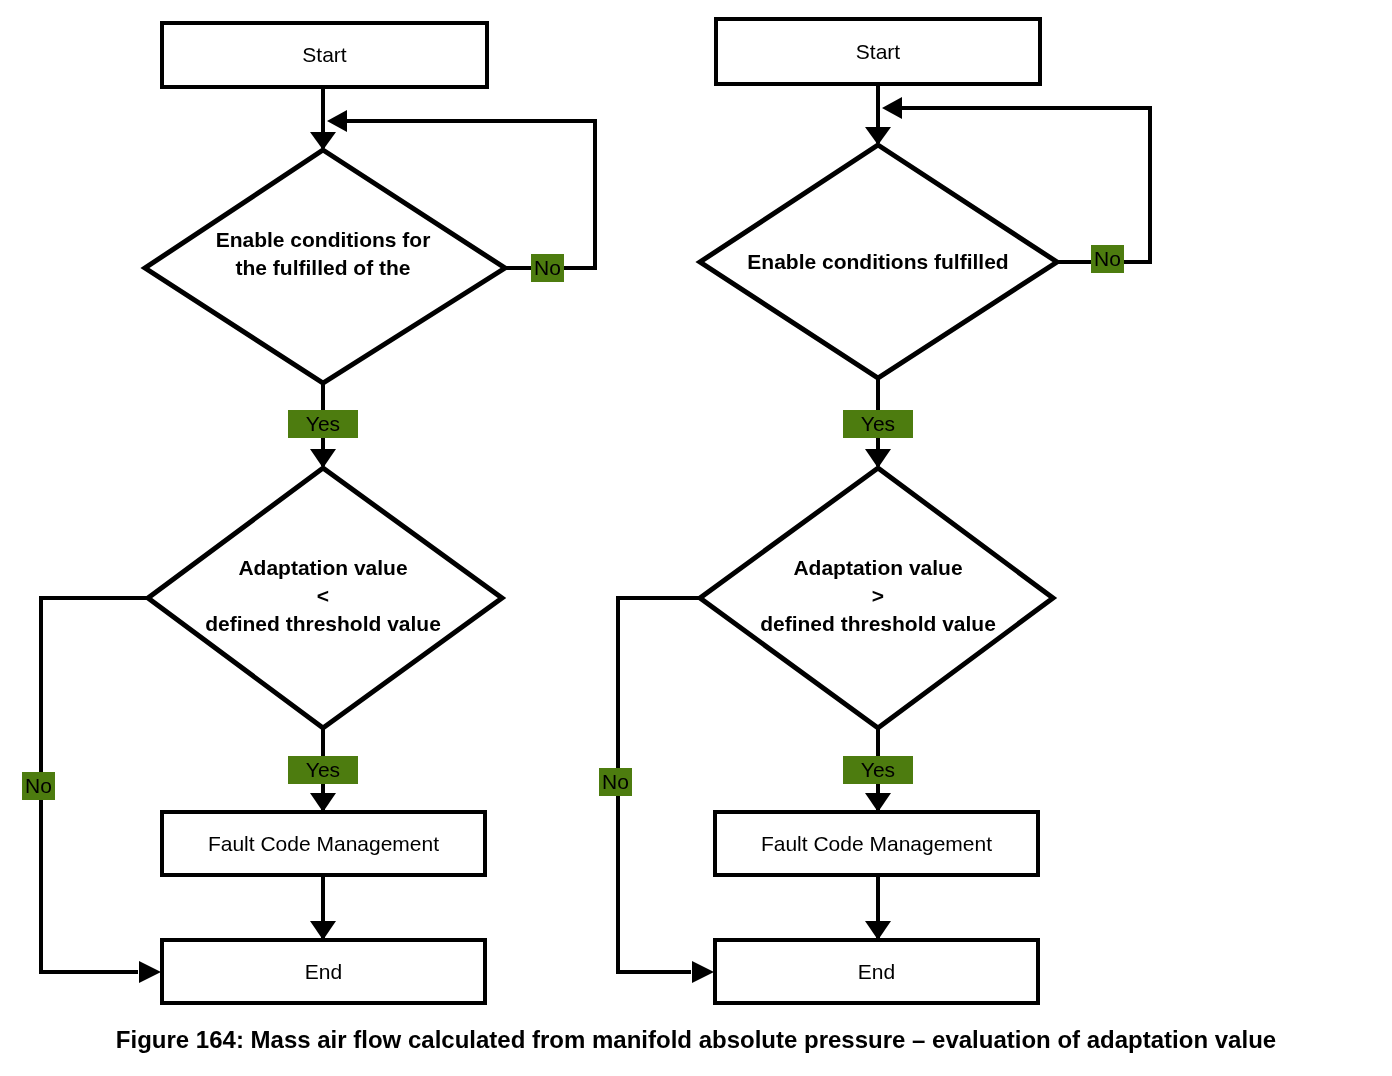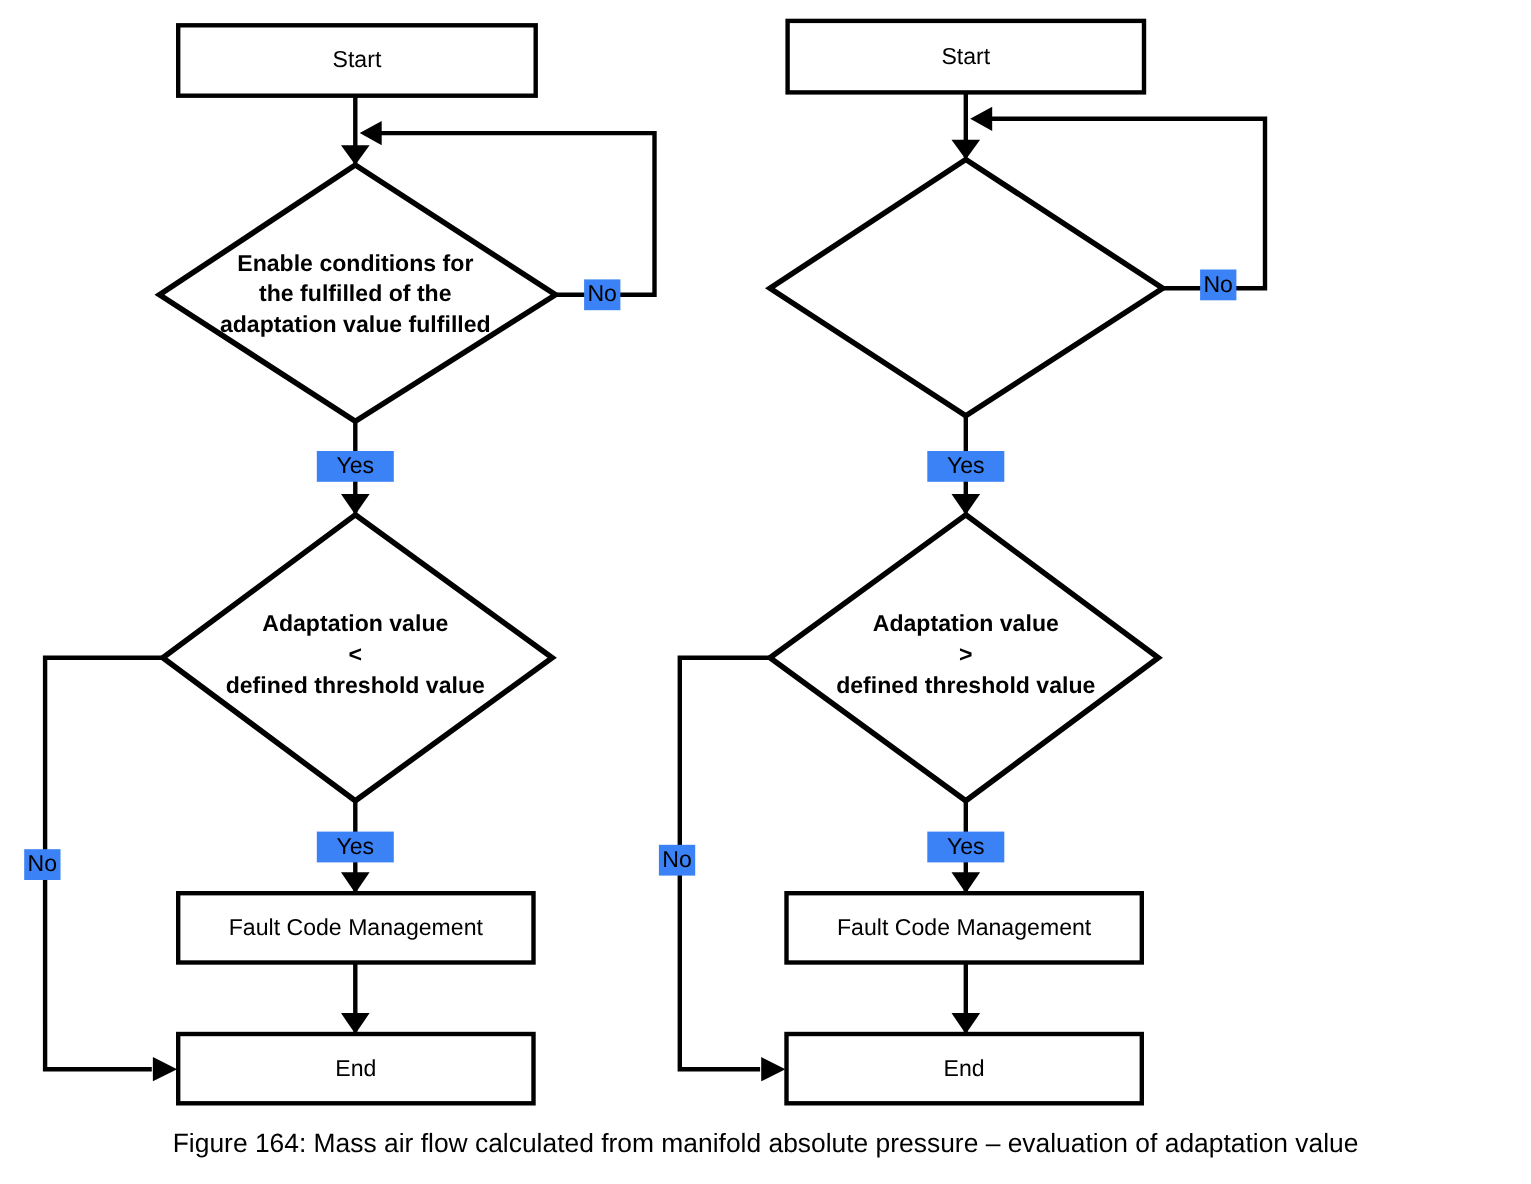--- a/index.html
+++ b/index.html
@@ -27,31 +27,31 @@
     font-size: 21px;
     line-height: 28px;
     font-weight: bold;
   }
   .diamond-lbl div { display: block; }
   .edge-lbl {
     position: absolute;
     font-size: 21px;
     line-height: 26px;
     text-align: center;
-    background: #3b82f6;
+    background: #4d7c0f;
     padding: 1px 3px;
   }
   .caption {
     position: absolute;
     left: 0;
     top: 1026px;
     width: 1392px;
     text-align: center;
     font-size: 24px;
-    font-weight: normal;
+    font-weight: bold;
   }
   .shape { fill: #ffffff; stroke: #000000; }
   .conn { fill: none; stroke: #000000; stroke-width: 4; }
   .head { fill: #000000; stroke: none; }
 </style>
 </head>
 <body>
 
 <div class="canvas">
 
@@ -94,21 +94,20 @@
     <polygon class="shape" points="878,468 1053,598 878,728 700,598" stroke-width="5"></polygon>
     <rect class="shape" x="715" y="812" width="323" height="63" stroke-width="4"></rect>
     <rect class="shape" x="715" y="940" width="323" height="63" stroke-width="4"></rect>
   </svg>
 
   <div class="box-lbl" style="left:162px; top:23px; width:325px; height:64px;">Start</div>
 
   <div class="diamond-lbl" style="left:153px; top:226px; width:340px;">
     <div>Enable conditions for</div>
     <div>the fulfilled of the</div>
-    <div>adaptation value fulfilled</div>
   </div>
 
   <div class="edge-lbl" style="left:531px; top:254px;">No</div>
 
   <div class="edge-lbl" style="left:288px; top:410px; width:64px;">Yes</div>
 
   <div class="diamond-lbl" style="left:163px; top:554px; width:320px;">
     <div>Adaptation value</div>
     <div>&lt;</div>
     <div>defined threshold value</div>
@@ -117,20 +116,23 @@
   <div class="edge-lbl" style="left:22px; top:772px;">No</div>
 
   <div class="edge-lbl" style="left:288px; top:756px; width:64px;">Yes</div>
 
   <div class="box-lbl" style="left:162px; top:812px; width:323px; height:63px;">Fault Code Management</div>
 
   <div class="box-lbl" style="left:162px; top:940px; width:323px; height:63px;">End</div>
 
   <div class="box-lbl" style="left:716px; top:19px; width:324px; height:65px;">Start</div>
 
+  <div class="diamond-lbl" style="left:708px; top:248px; width:340px;">
+    <div>Enable conditions fulfilled</div>
+  </div>
 
   <div class="edge-lbl" style="left:1091px; top:245px;">No</div>
 
   <div class="edge-lbl" style="left:843px; top:410px; width:64px;">Yes</div>
 
   <div class="diamond-lbl" style="left:718px; top:554px; width:320px;">
     <div>Adaptation value</div>
     <div>&gt;</div>
     <div>defined threshold value</div>
   </div>

